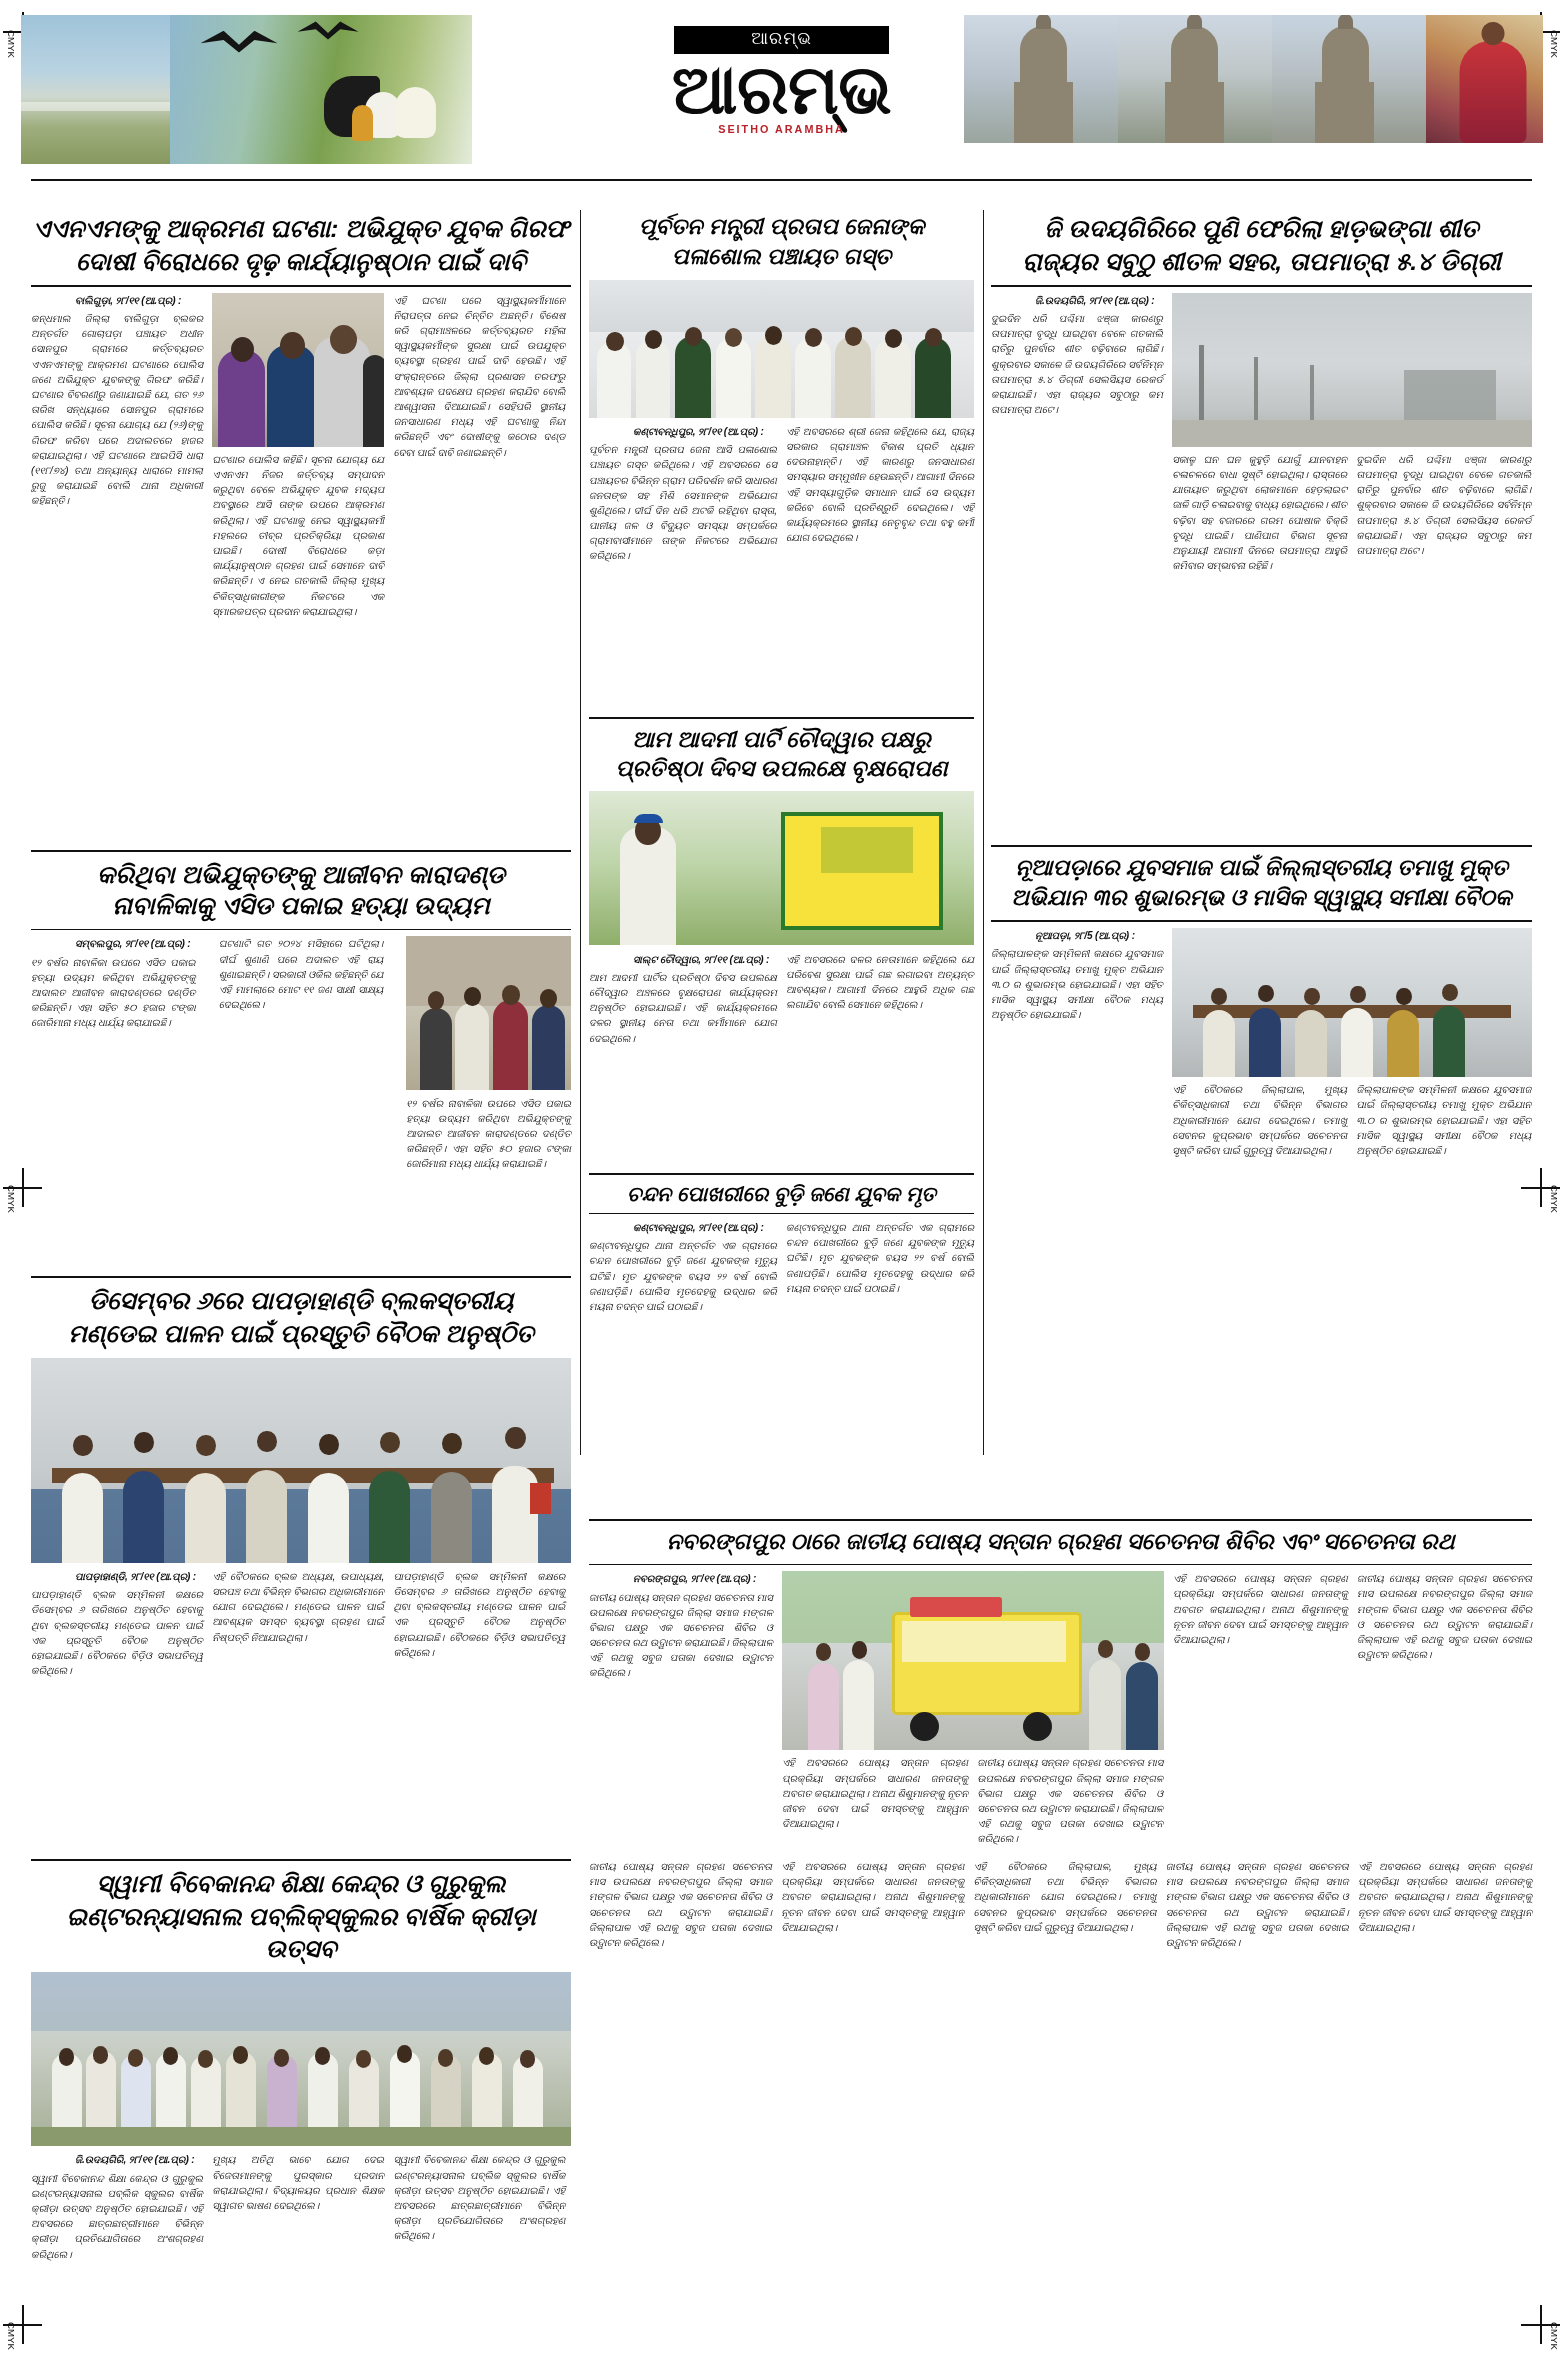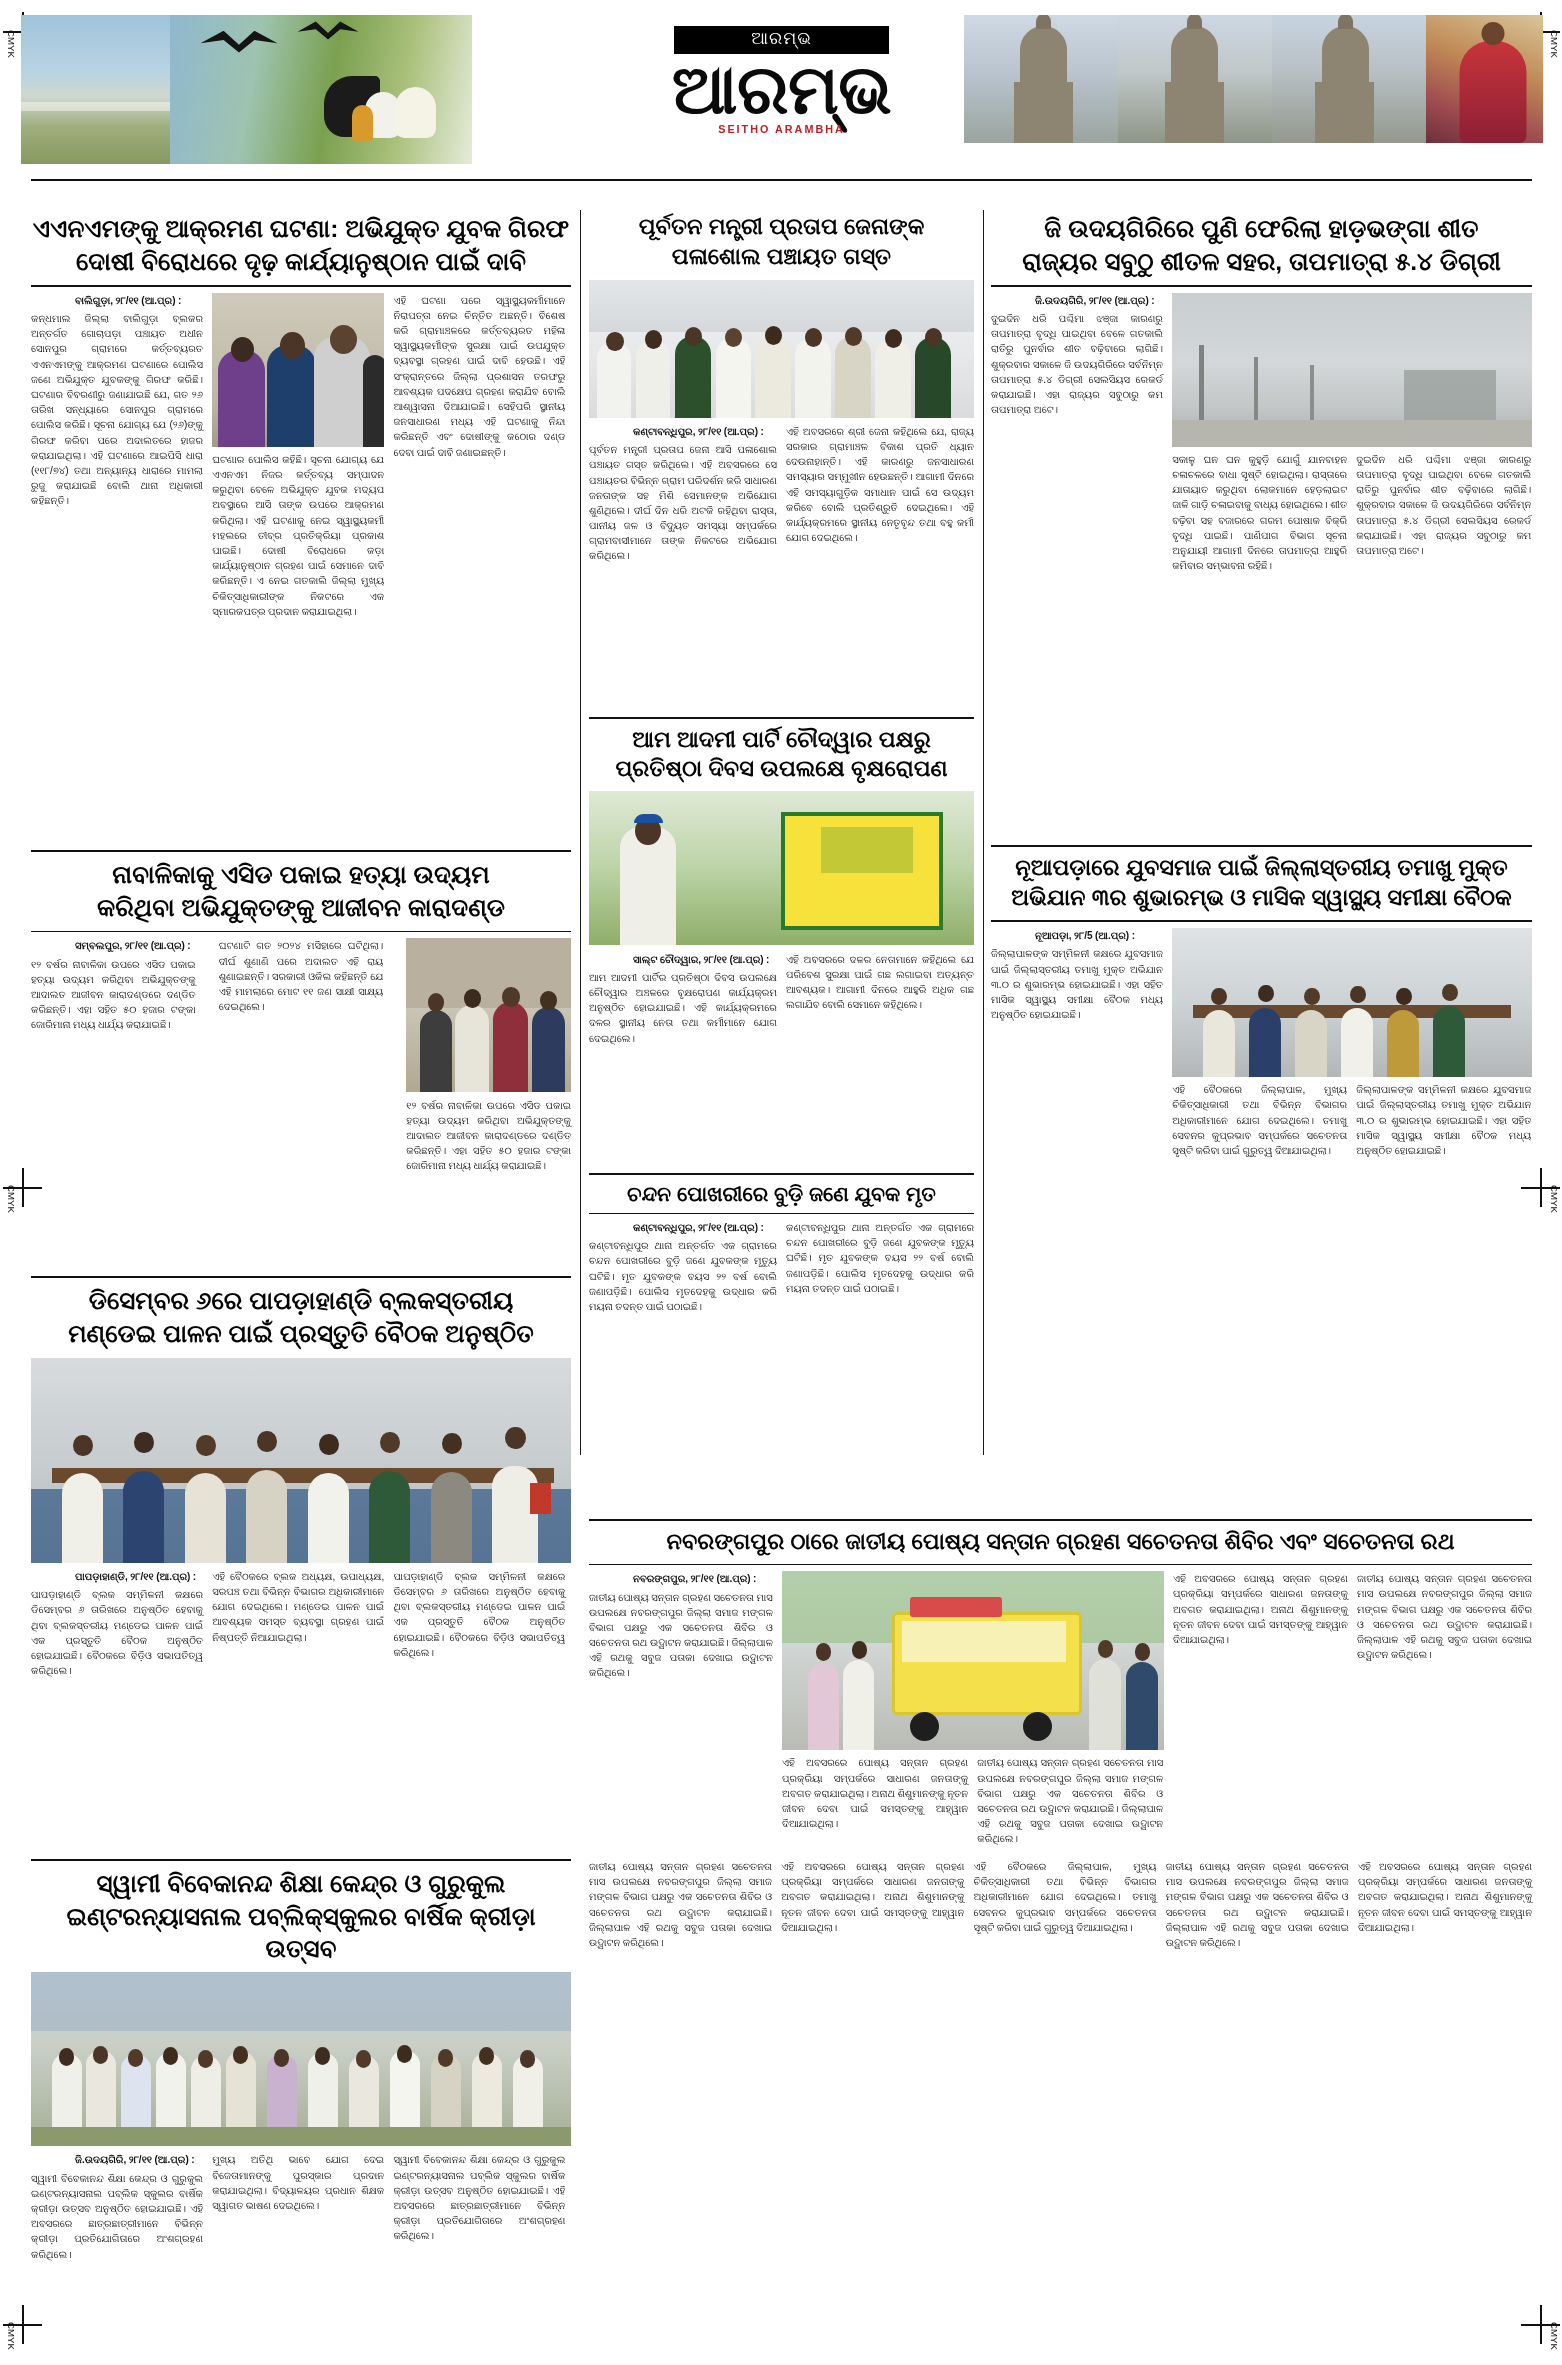--- a/index.html
+++ b/index.html
@@ -53,21 +53,21 @@
       padding:4.6px 77px 6.7px;letter-spacing:1px;}
   .logo-main{font-size:68px;line-height:1.02;font-weight:bold;color:#0a0a0a;margin-top:1px;
       letter-spacing:-0.5px;}
   .logo-sub{font-size:10.8px;letter-spacing:2px;color:#b8232a;font-weight:bold;margin-top:-2px;}
 
   .mh-dateline{position:absolute;left:0;top:134px;width:100%;text-align:center;font-size:12.8px;color:#111;}
 
   .rule{position:absolute;background:#111;}
 
   
-  .col{position:absolute;}
+  .col{position:absolute;font-style:italic;}
   .hl{font-weight:bold;color:#050505;text-align:center;line-height:1.28;}
   .hl.big{font-size:24.6px;}
   .hl.mid{font-size:22.5px;}
   .hl.sm{font-size:20.5px;}
   .body-col{font-size:10px;line-height:1.52;text-align:justify;color:#111;
      hyphens:auto;word-spacing:-0.3px;}
   .body-col p{margin:0 0 3.1px 0;text-indent:0;}
   .dateline{font-weight:bold;margin-left:44px;}
 
   .photo{position:relative;overflow:hidden;background:#c9ccc7;}
@@ -295,22 +295,22 @@
       <div style="width:188px;" class="body-col">
         <p><span class="dateline">ସାଲ୍ଟ ଚୌଦ୍ୱାର, ୨୮/୧୧ (ଆ.ପ୍ର) :</span></p>
         <p>ଆମ ଆଦମୀ ପାର୍ଟିର ପ୍ରତିଷ୍ଠା ଦିବସ ଉପଲକ୍ଷେ ଚୌଦ୍ୱାର ଅଞ୍ଚଳରେ ବୃକ୍ଷରୋପଣ କାର୍ଯ୍ୟକ୍ରମ ଅନୁଷ୍ଠିତ ହୋଇଯାଇଛି। ଏହି କାର୍ଯ୍ୟକ୍ରମରେ ଦଳର ସ୍ଥାନୀୟ ନେତା ତଥା କର୍ମୀମାନେ ଯୋଗ ଦେଇଥିଲେ।</p>
       </div>
       <div style="width:188px;" class="body-col">ଏହି ଅବସରରେ ଦଳର ନେତାମାନେ କହିଥିଲେ ଯେ ପରିବେଶ ସୁରକ୍ଷା ପାଇଁ ଗଛ ଲଗାଇବା ଅତ୍ୟନ୍ତ ଆବଶ୍ୟକ। ଆଗାମୀ ଦିନରେ ଆହୁରି ଅଧିକ ଗଛ ଲଗାଯିବ ବୋଲି ସେମାନେ କହିଥିଲେ।</div>
     </div>
   </div>
 
   <div class="col" style="left:31px;top:850px;width:540px;">
     <div style="height:1.5px;background:#111;margin-bottom:7.2px;"></div>
+    <div class="hl big" style="margin-top:2px;">କରିଥିବା ଅଭିଯୁକ୍ତଙ୍କୁ ଆଜୀବନ କାରାଦଣ୍ଡ</div>
     <div class="hl big">ନାବାଳିକାକୁ ଏସିଡ ପକାଇ ହତ୍ୟା ଉଦ୍ୟମ</div>
-    <div class="hl big" style="margin-top:2px;">କରିଥିବା ଅଭିଯୁକ୍ତଙ୍କୁ ଆଜୀବନ କାରାଦଣ୍ଡ</div>
     <div style="height:1.5px;background:#111;margin:7.2px 0 6.1px;"></div>
 
     <div style="display:flex;gap:23px;">
       <div style="width:172px;" class="body-col">
         <p><span class="dateline">ସମ୍ବଲପୁର, ୨୮/୧୧ (ଆ.ପ୍ର) :</span></p>
         <p>୧୨ ବର୍ଷର ନାବାଳିକା ଉପରେ ଏସିଡ ପକାଇ ହତ୍ୟା ଉଦ୍ୟମ କରିଥିବା ଅଭିଯୁକ୍ତଙ୍କୁ ଆଦାଲତ ଆଜୀବନ କାରାଦଣ୍ଡରେ ଦଣ୍ଡିତ କରିଛନ୍ତି। ଏହା ସହିତ ୫୦ ହଜାର ଟଙ୍କା ଜୋରିମାନା ମଧ୍ୟ ଧାର୍ଯ୍ୟ କରାଯାଇଛି।</p>
       </div>
       <div style="width:172px;" class="body-col">ଘଟଣାଟି ଗତ ୨୦୨୪ ମସିହାରେ ଘଟିଥିଲା। ଦୀର୍ଘ ଶୁଣାଣି ପରେ ଅଦାଲତ ଏହି ରାୟ ଶୁଣାଇଛନ୍ତି। ସରକାରୀ ଓକିଲ କହିଛନ୍ତି ଯେ ଏହି ମାମଲାରେ ମୋଟ ୧୧ ଜଣ ସାକ୍ଷୀ ସାକ୍ଷ୍ୟ ଦେଇଥିଲେ।</div>
       <div style="width:172px;">
         <div class="photo sc-street" style="height:154px;margin-bottom:5.1px;">

